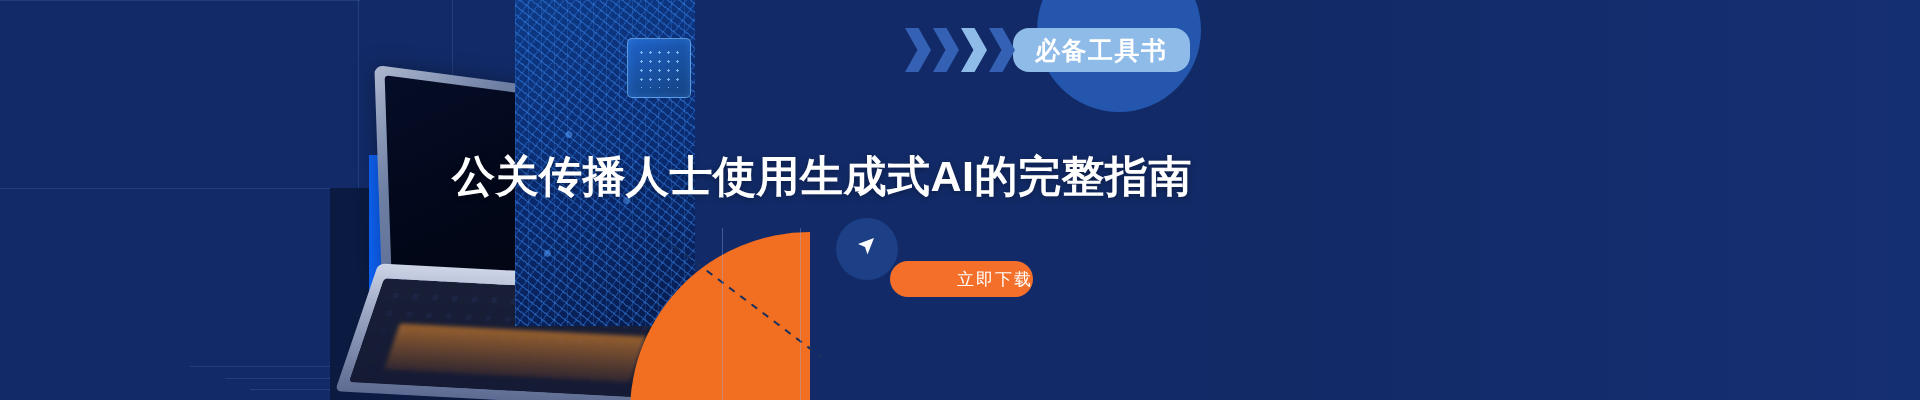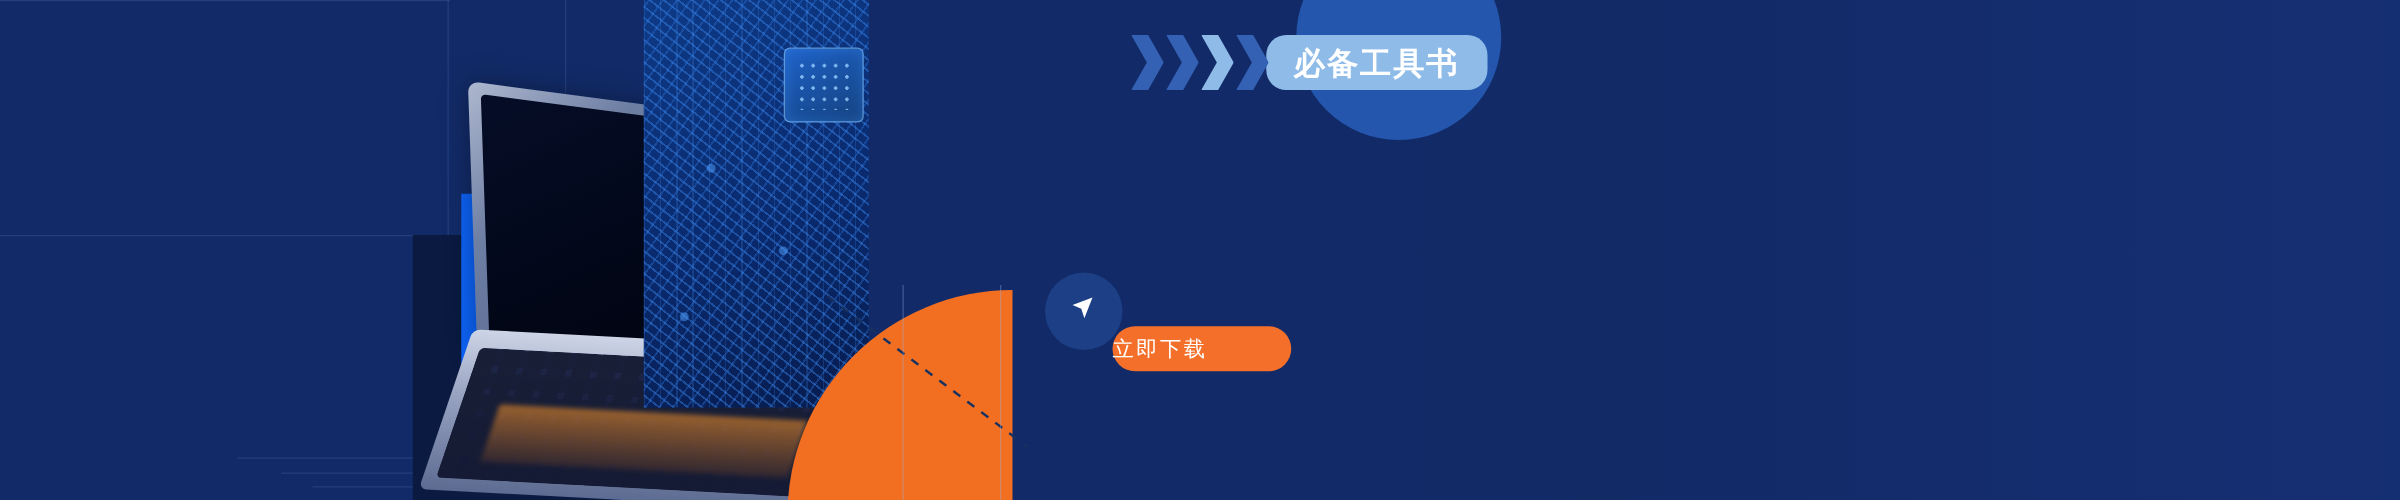--- a/index.html
+++ b/index.html
@@ -173,21 +173,21 @@
     white-space:nowrap;
     text-shadow:0 2px 6px rgba(0,0,0,.35);
   }
 
   
   .cta{
     position:absolute;left:890px;top:261px;
     width:143px;height:36px;
     background:#f4702a;
     border-radius:18px;
-    display:flex;align-items:center;justify-content:flex-start;
+    display:flex;align-items:center;justify-content:flex-end;
     cursor:pointer;
     border:none;
   }
   .cta span{
     color:#ffffff;font-size:17px;letter-spacing:2px;white-space:nowrap;
   }
 </style>
 </head>
 <body>
 
@@ -234,18 +234,19 @@
   <div class="badge-wrap">
     <div class="chev c1"></div>
     <div class="chev c2"></div>
     <div class="chev c3"></div>
     <div class="chev c4"></div>
     <div class="badge-pill">
       <span>必备工具书</span>
     </div>
   </div>
 
+  <div class="title">公关传播人士使用生成式AI的完整指南</div>
 
   <div class="cta">
     <span>立即下载</span>
   </div>
 
 </div>
 
 </body></html>

